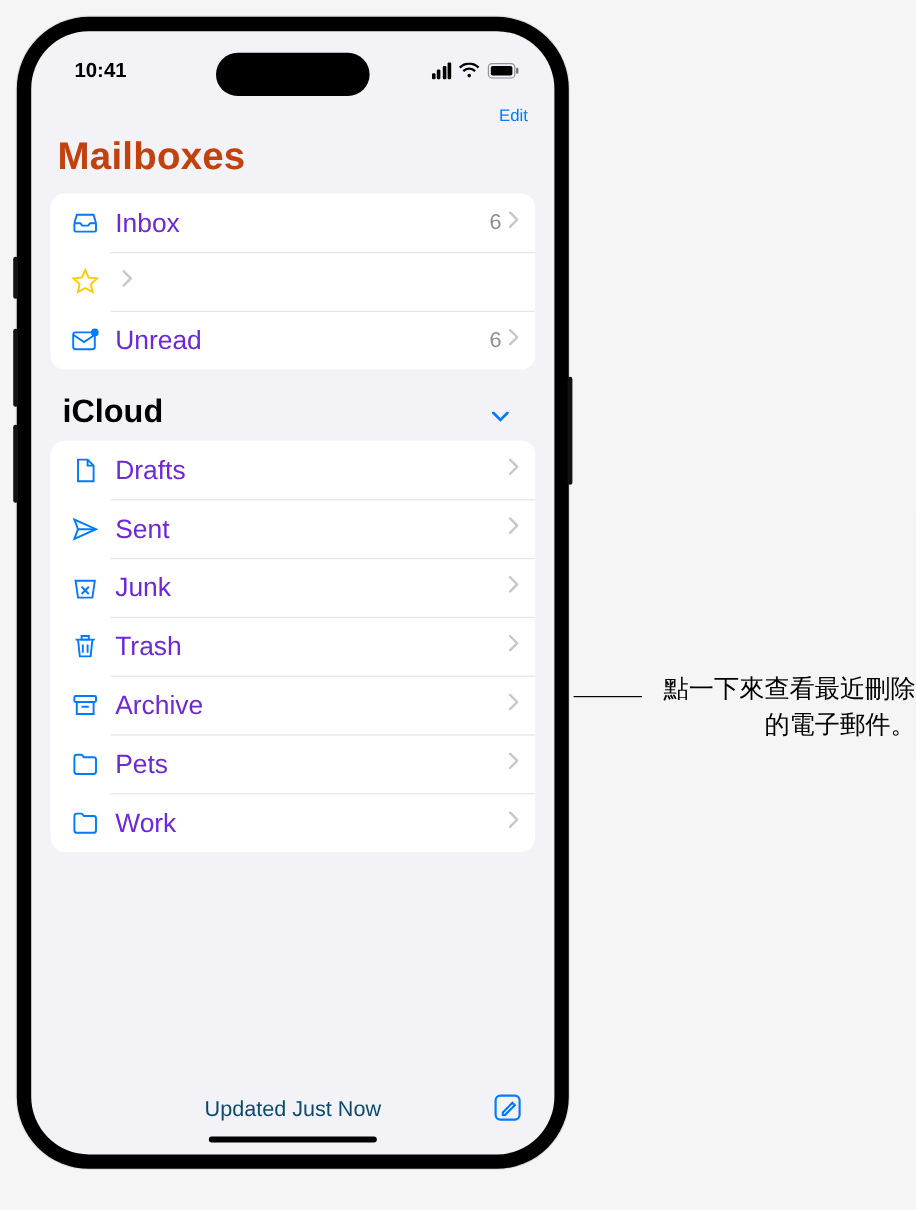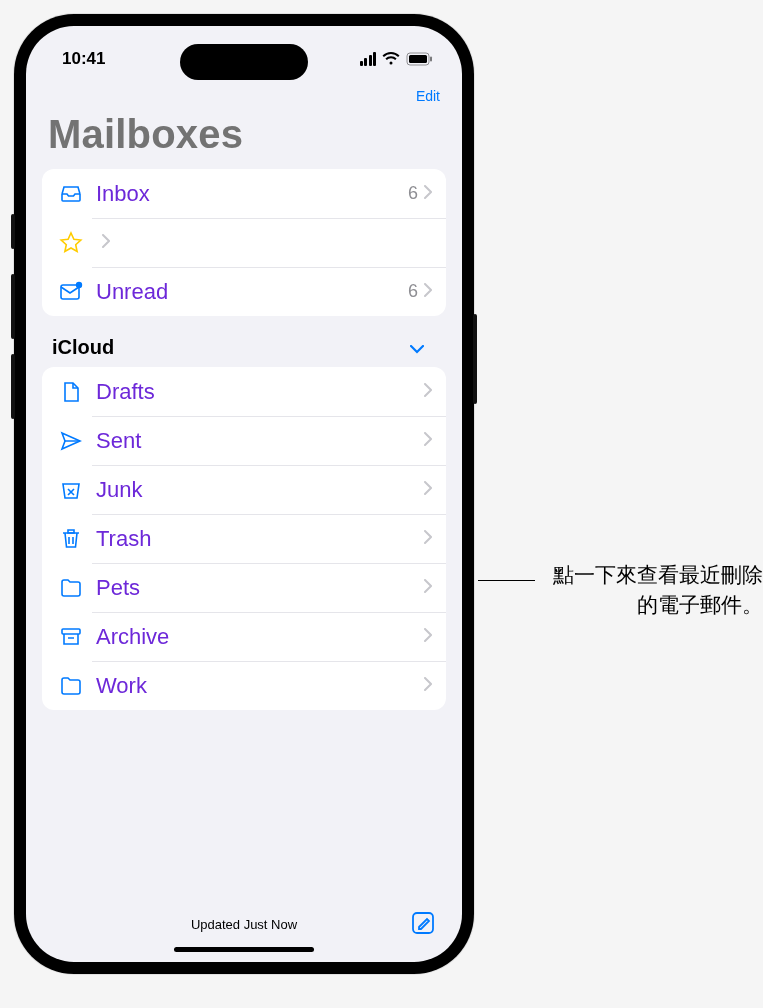--- a/index.html
+++ b/index.html
@@ -64,24 +64,24 @@
     .cell-bars span:nth-child(1){height:5px} .cell-bars span:nth-child(2){height:8px}
     .cell-bars span:nth-child(3){height:11px} .cell-bars span:nth-child(4){height:14px}
     .wifi-icon svg, .battery-icon svg { display:block; }
     .nav-bar {
       display: flex;
       justify-content: flex-end;
       padding: 2px 22px 0;
     }
     .edit-btn { color: #007aff; font-size: 14px; background:none; border:none; }
     .page-title {
-      font-size: 40px;
+      font-size: 32px;
       font-weight: 700;
       padding: 8px 22px 12px;
-      color: #737373;
+      color: #c2410c;
       letter-spacing: .2px;
     }
     .content { flex:1; overflow:auto; padding: 0 16px; }
     .list-group {
       background: #fff;
       border-radius: 12px;
       overflow: hidden;
     }
     .list-row {
       display: flex;
@@ -107,34 +107,34 @@
     }
     .row-icon svg { width: 24px; height: 24px; }
     .row-label { flex:1; font-size: 22px; color:#6d28d9; }
     .row-count { font-size: 18px; color: #8e8e93; margin-right: 6px; }
     .chevron { color: #c7c7cc; }
     .section-header {
       display: flex;
       align-items: center;
       justify-content: space-between;
       padding: 20px 22px 8px 10px;
-      font-size: 20px;
+      font-size: 27px;
       font-weight: 700;
       color: #000;
     }
     .section-toggle { color: #007aff; }
     .toolbar {
       height: 70px;
       display:flex;
       align-items:center;
       justify-content:center;
       position:relative;
       padding-bottom: 6px;
     }
-    .toolbar-status { font-size: 13px; color:#000000; }
+    .toolbar-status { font-size: 18px; color:#0c4a6e; }
     .compose-btn {
       position: absolute;
       right: 26px;
       color: #007aff;
       background:none;border:none;
     }
     .home-indicator {
       position: absolute;
       bottom: 10px;
       left: 50%;
@@ -322,38 +322,38 @@
           </span>
           <span class="row-label">Trash</span>
           <span class="chevron"><svg width="8" height="14" viewBox="0 0 8 14">
                 <path d="M1 1l6 6-6 6" stroke="#c7c7cc" stroke-width="2" fill="none" stroke-linecap="round"></path>
               </svg></span>
         </div>
 
         <div class="list-row">
           <span class="row-icon">
             <svg viewBox="0 0 24 24" fill="none" stroke="#007aff" stroke-width="1.6">
-                <path d="M3 6a2 2 0 012-2h4l2 2h8a2 2 0 012 2v10a2 2 0 01-2 2H5a2 2 0 01-2-2V6z"></path>
-              </svg>
-          </span>
-          <span class="row-label">Pets</span>
-          <span class="chevron"><svg width="8" height="14" viewBox="0 0 8 14">
-                <path d="M1 1l6 6-6 6" stroke="#c7c7cc" stroke-width="2" fill="none" stroke-linecap="round"></path>
-              </svg></span>
-        </div>
-
-        <div class="list-row">
-          <span class="row-icon">
-            <svg viewBox="0 0 24 24" fill="none" stroke="#007aff" stroke-width="1.6">
                 <rect x="3" y="4" width="18" height="5" rx="1"></rect>
                 <path d="M5 9v10h14V9"></path>
                 <path d="M9 13h6"></path>
               </svg>
           </span>
           <span class="row-label">Archive</span>
+          <span class="chevron"><svg width="8" height="14" viewBox="0 0 8 14">
+                <path d="M1 1l6 6-6 6" stroke="#c7c7cc" stroke-width="2" fill="none" stroke-linecap="round"></path>
+              </svg></span>
+        </div>
+
+        <div class="list-row">
+          <span class="row-icon">
+            <svg viewBox="0 0 24 24" fill="none" stroke="#007aff" stroke-width="1.6">
+                <path d="M3 6a2 2 0 012-2h4l2 2h8a2 2 0 012 2v10a2 2 0 01-2 2H5a2 2 0 01-2-2V6z"></path>
+              </svg>
+          </span>
+          <span class="row-label">Pets</span>
           <span class="chevron"><svg width="8" height="14" viewBox="0 0 8 14">
                 <path d="M1 1l6 6-6 6" stroke="#c7c7cc" stroke-width="2" fill="none" stroke-linecap="round"></path>
               </svg></span>
         </div>
 
         <div class="list-row">
           <span class="row-icon">
             <svg viewBox="0 0 24 24" fill="none" stroke="#007aff" stroke-width="1.6">
                 <path d="M3 6a2 2 0 012-2h4l2 2h8a2 2 0 012 2v10a2 2 0 01-2 2H5a2 2 0 01-2-2V6z"></path>
               </svg>

